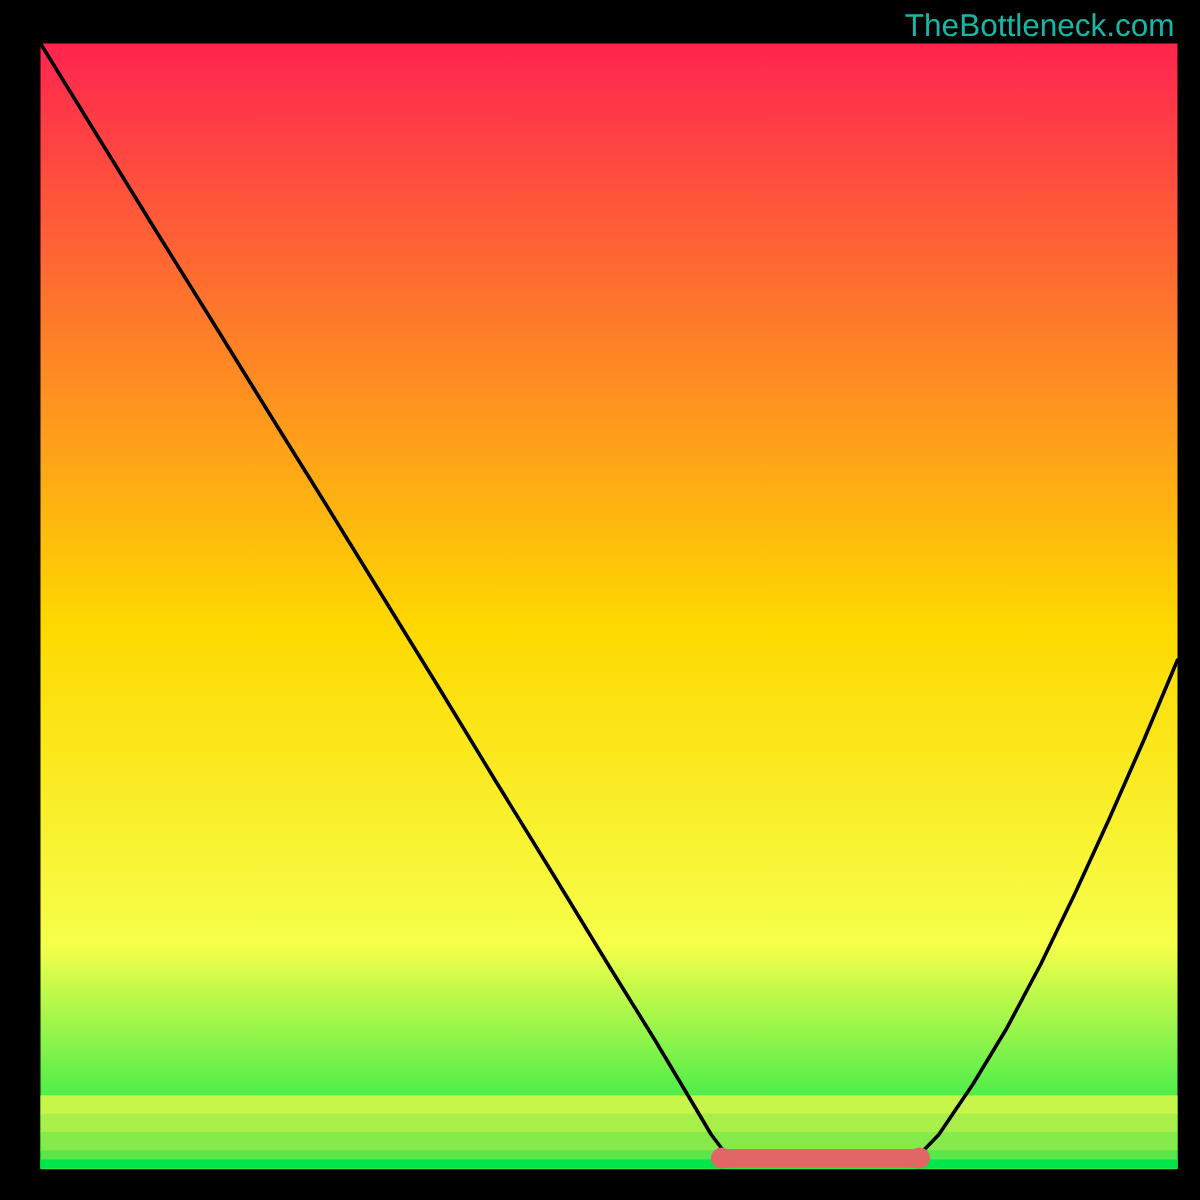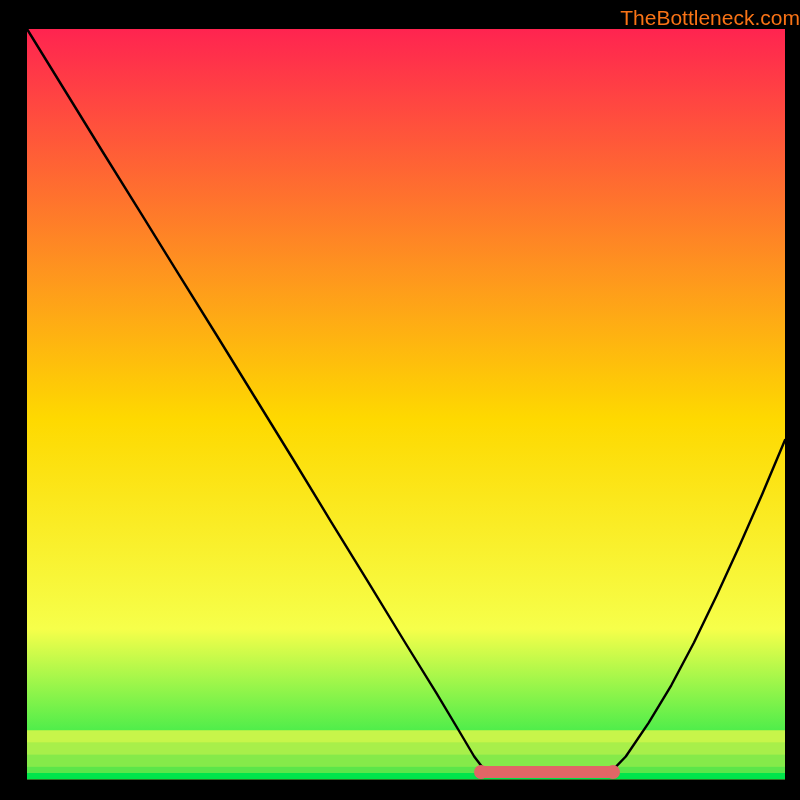--- a/index.html
+++ b/index.html
@@ -11,22 +11,22 @@
     overflow: hidden;
   }
   .container {
     position: relative;
     width: 800px;
     height: 800px;
   }
   .attribution {
     position: absolute;
     top: 6px;
-    right: 0;
-    color: #f97316;
+    right: 17px;
+    color: #14b8a6;
     font: 21px Arial, Helvetica, sans-serif;
     z-index: 3;
   }
   svg {
     position: absolute;
     left: 0;
     top: 0;
     z-index: 1;
   }
 </style>

